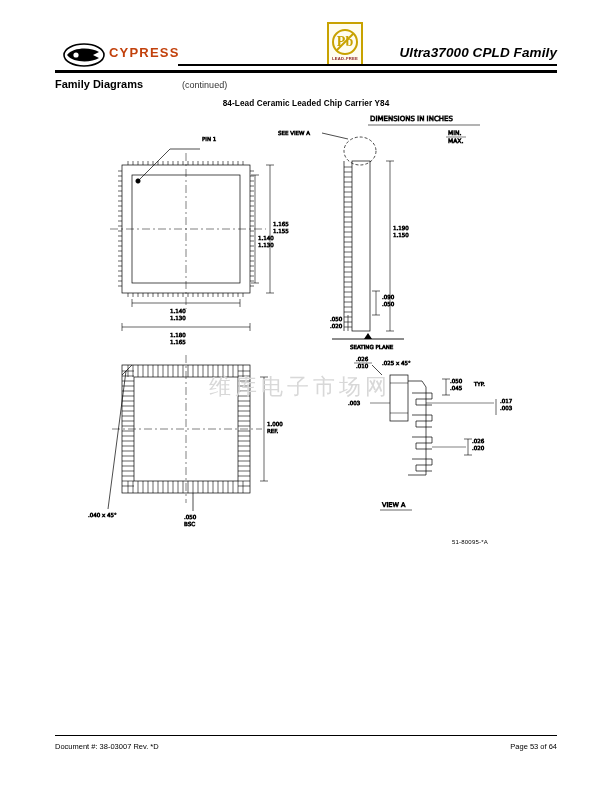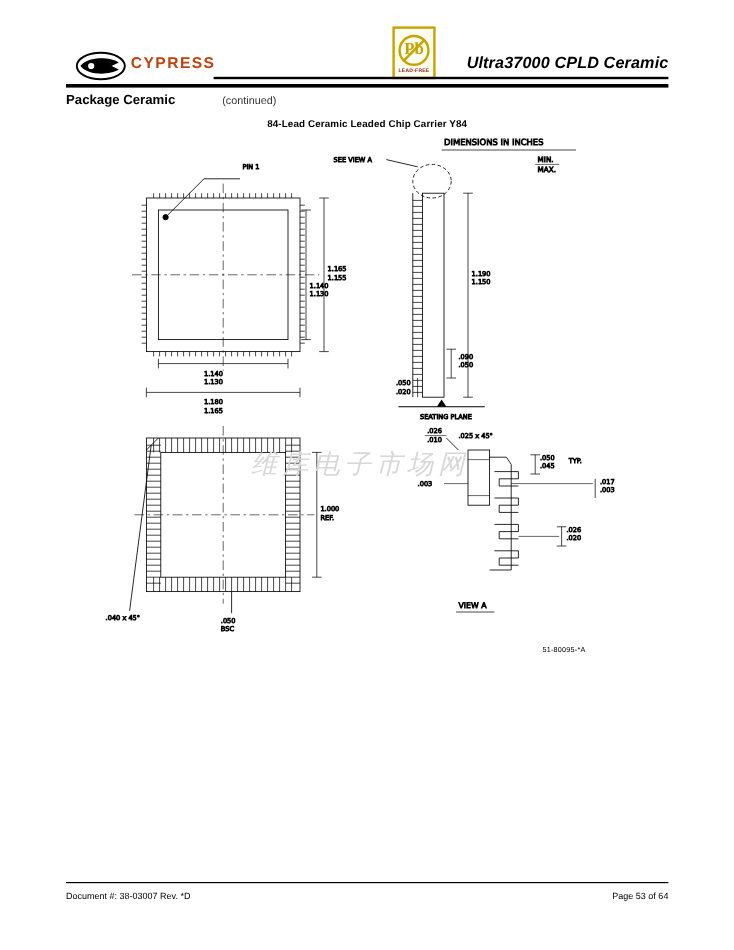--- a/index.html
+++ b/index.html
@@ -172,21 +172,20 @@
     left: 150px;
     top: 372px;
     width: 300px;
     text-align: center;
     font-size: 22px;
     color: #d8d8d8;
     letter-spacing: 4px;
     font-family: "DejaVu Sans", sans-serif;
     pointer-events: none;
     user-select: none;
-    font-style: italic;
   }
 
   
   .footer-rule {
     position: absolute;
     left: 55px;
     top: 735px;
     width: 502px;
     height: 1px;
     background: #000;
@@ -230,25 +229,25 @@
     </div>
 
     <div class="pb-stamp">
       <div class="pb-circle">Pb</div>
       <div class="pb-slash"></div>
       <div class="pb-label">LEAD-FREE</div>
     </div>
 
     <div class="header-rule2"></div>
     <div class="header-rule"></div>
-    <div class="family-title">Ultra37000 CPLD Ceramic</div>
+    <div class="family-title">Ultra37000 CPLD Family</div>
   </div>
 
   <div class="section-heading">
-    <span>Package Ceramic</span>
+    <span>Family Diagrams</span>
     <span class="cont">(continued)</span>
   </div>
 
   <div class="fig-title">84-Lead Ceramic Leaded Chip Carrier Y84</div>
 
   <div class="drawing">
     <svg width="492" height="440" viewBox="0 0 492 440" stroke="#000" fill="none" stroke-width="0.7" font-family="DejaVu Sans, sans-serif" font-size="5.5">
 
       <g>
 

